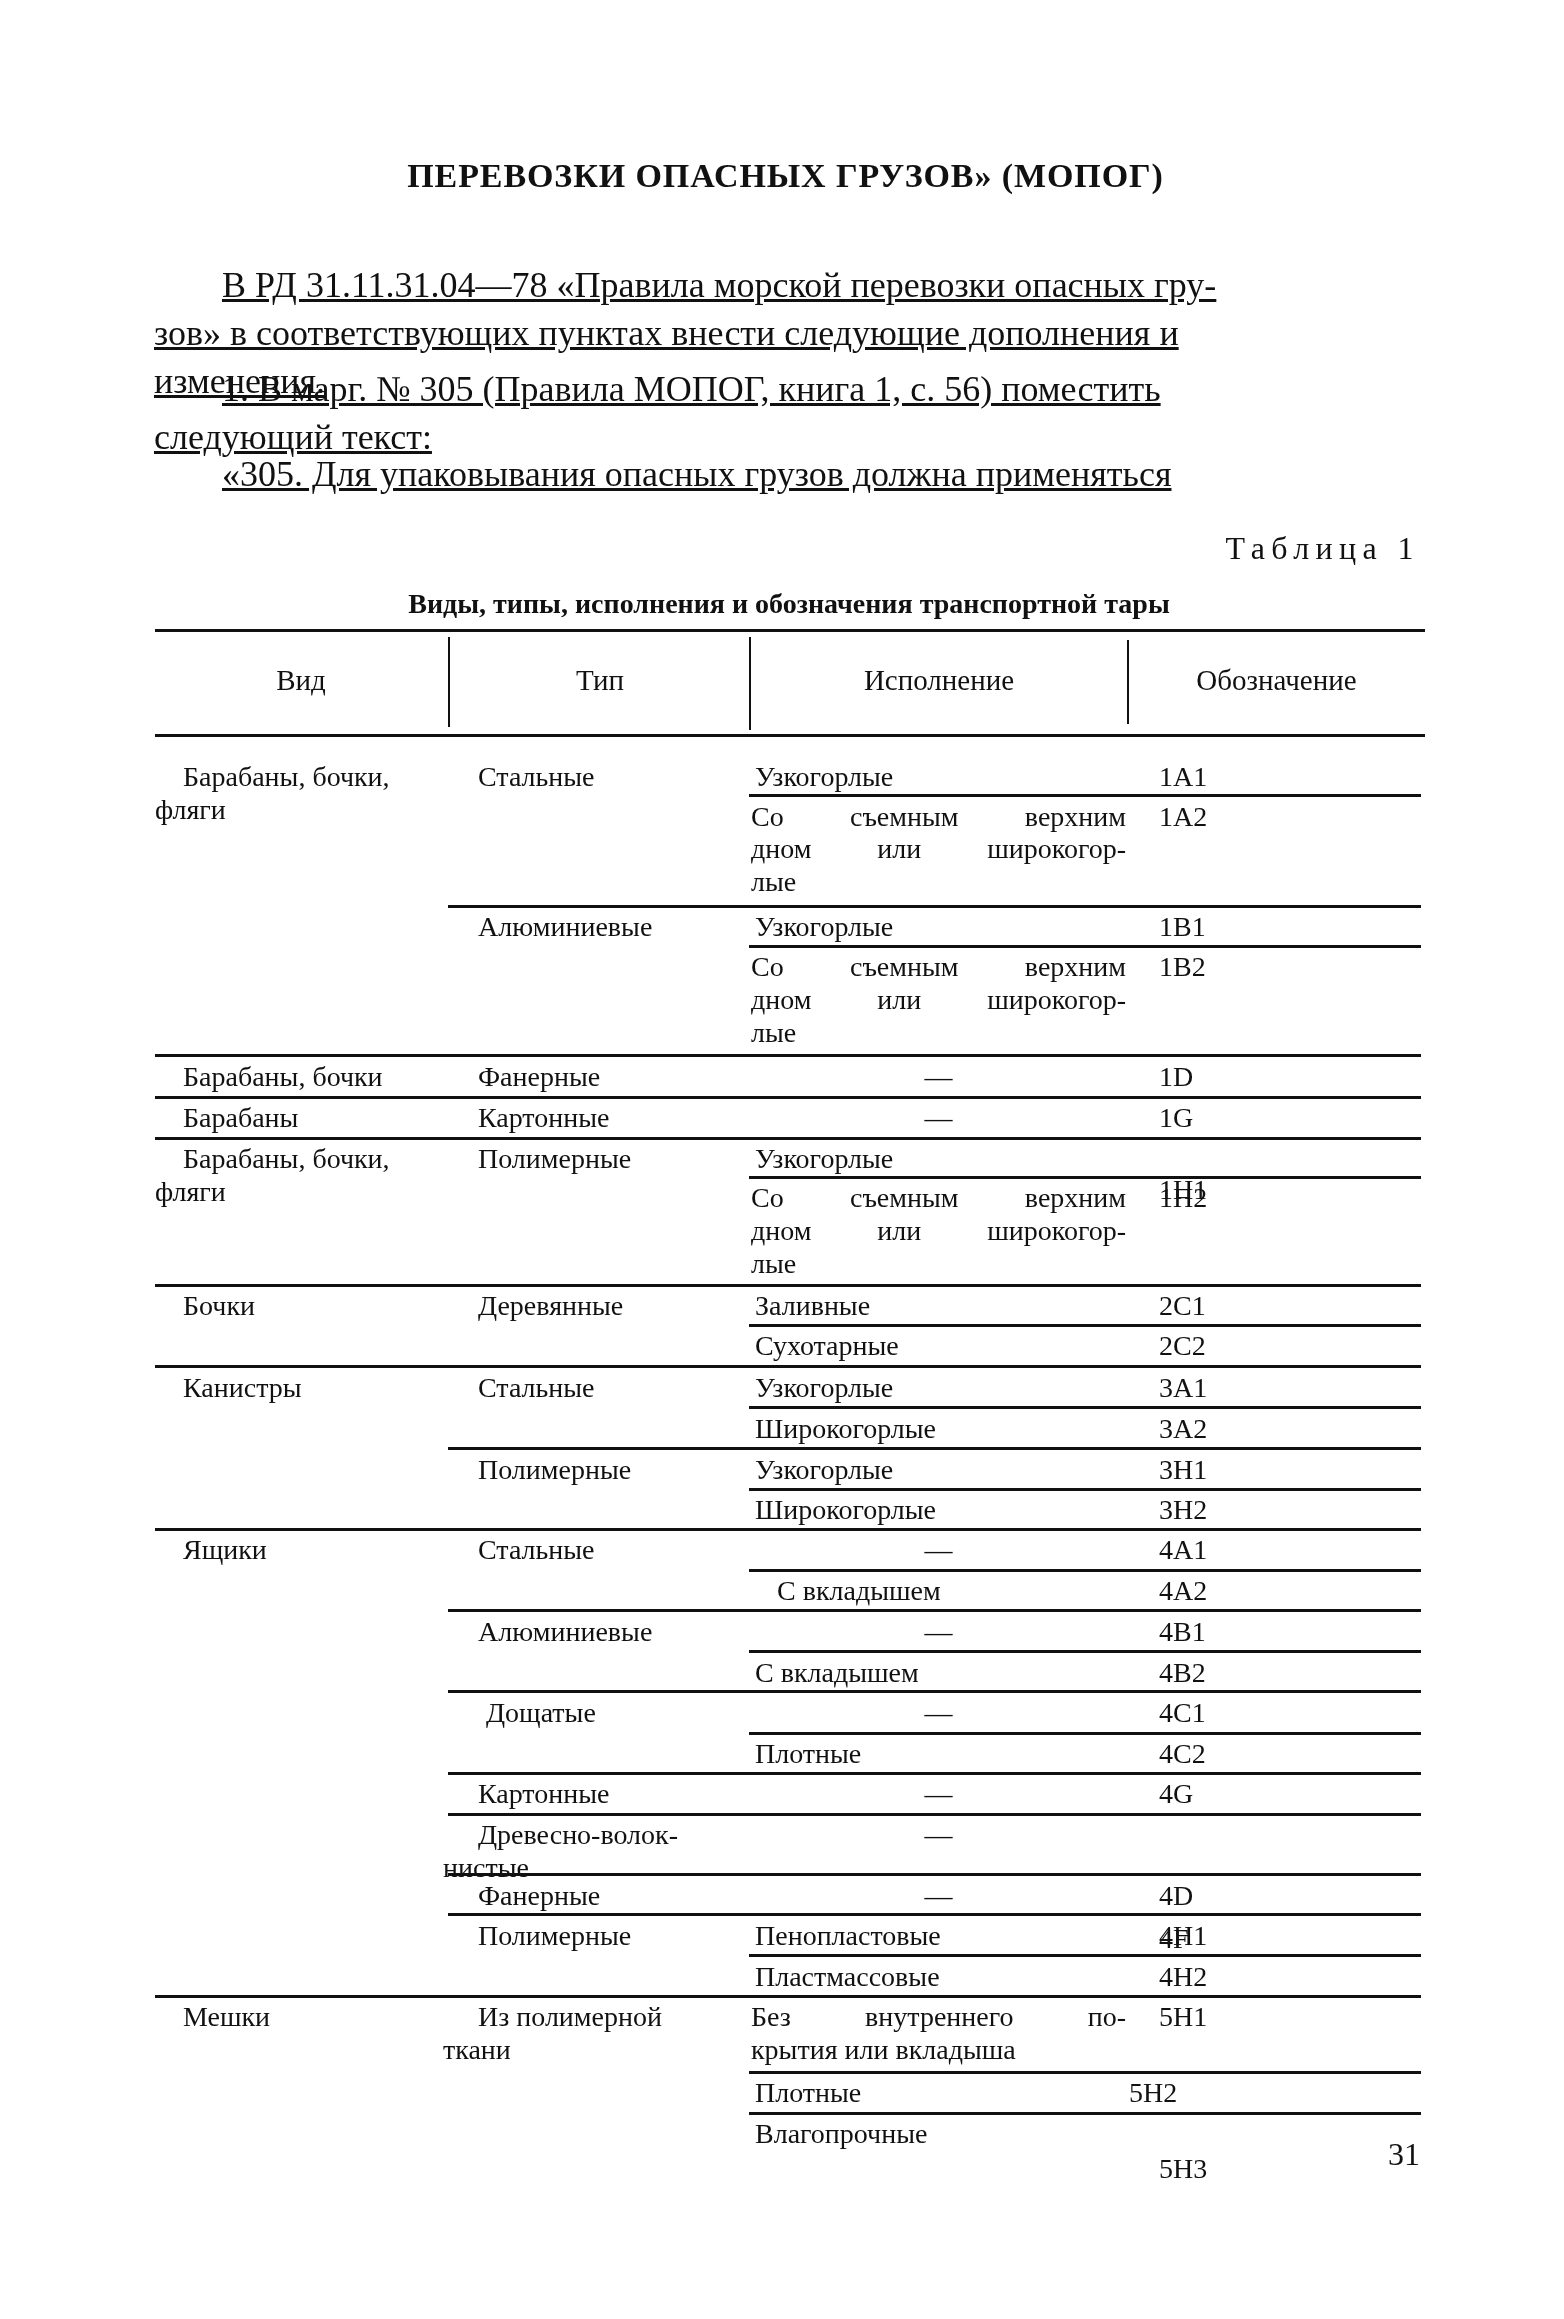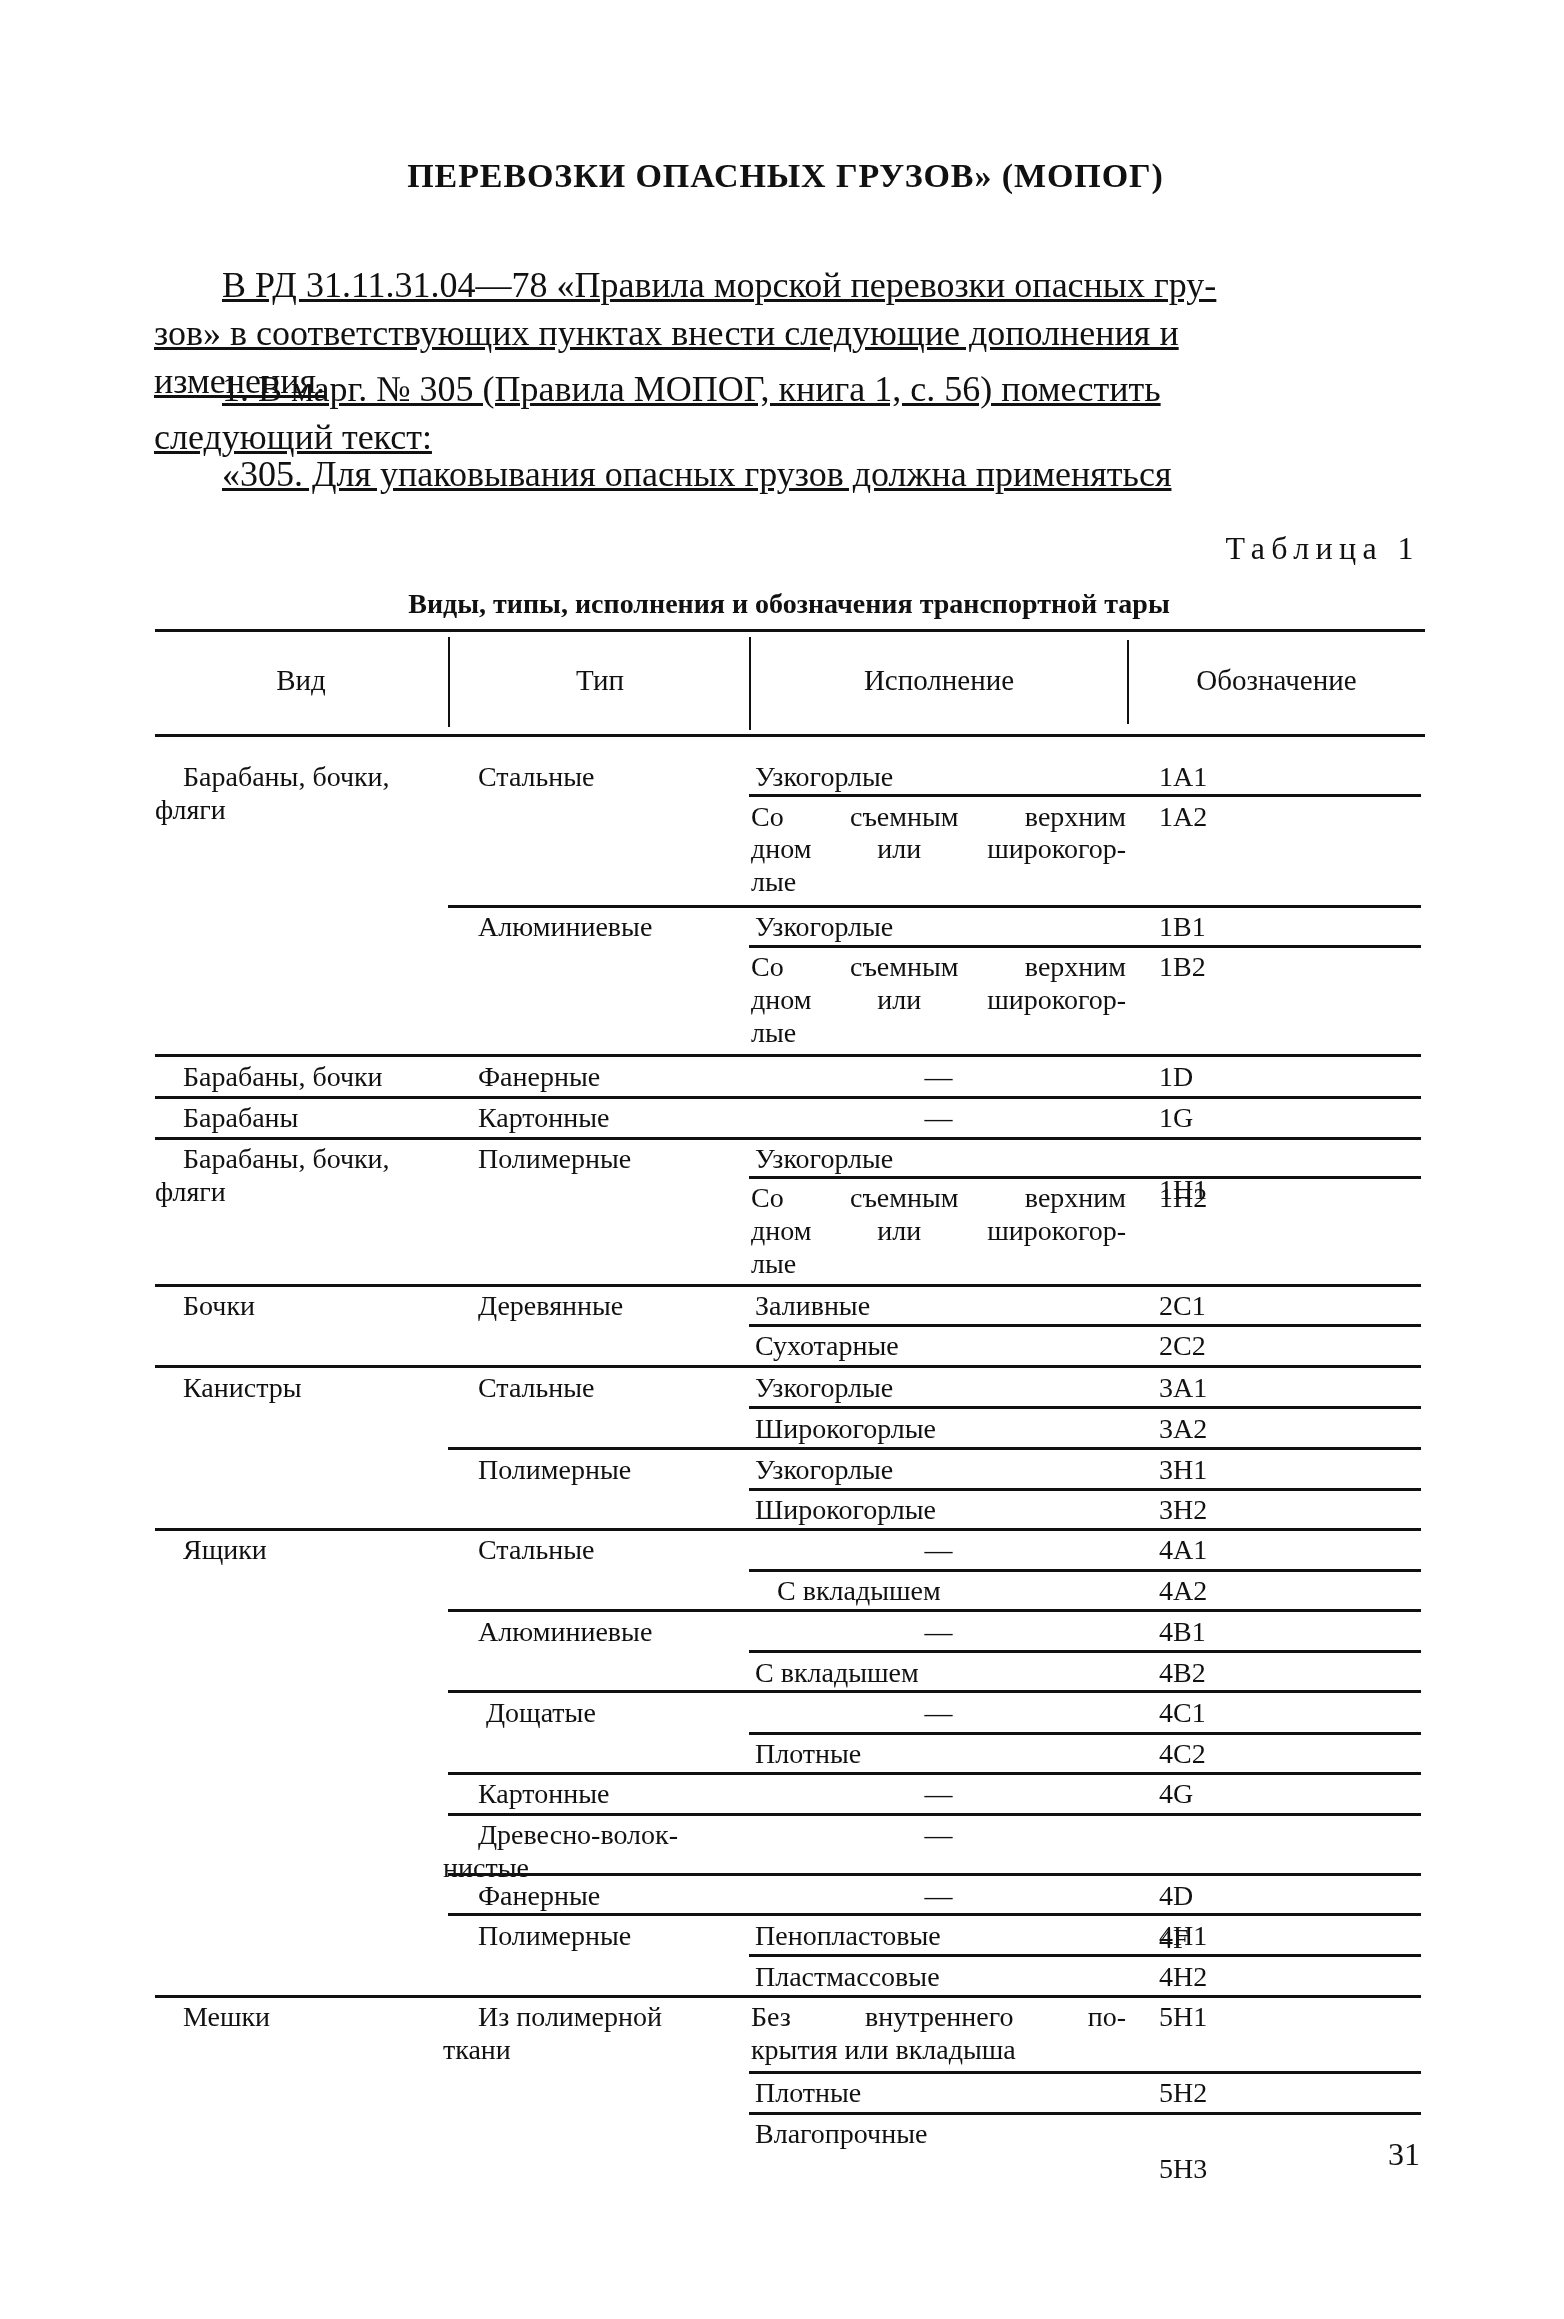--- a/index.html
+++ b/index.html
@@ -161,20 +161,20 @@
     <div class="cell" style="left: 1159px; top: 1960px;">4H2</div>
     <div class="hr" style="left: 155px; width: 1266px; top: 1995px;"></div>
     <div class="cell" style="left: 183px; top: 2000px;">Мешки</div>
     <div class="cell" style="left: 478px; top: 2000px;">Из полимерной</div>
     <div class="cell" style="left: 443px; top: 2033px;">ткани</div>
     <div class="cell" style="left: 751px; top: 2000px; width: 375px; text-align: justify; text-align-last: justify; white-space: normal;">Без внутреннего по-</div>
     <div class="cell" style="left: 751px; top: 2033px;">крытия или вкладыша</div>
     <div class="cell" style="left: 1159px; top: 2000px;">5H1</div>
     <div class="hr" style="left: 749px; width: 672px; top: 2071px;"></div>
     <div class="cell" style="left: 755px; top: 2076px;">Плотные</div>
-    <div class="cell" style="left: 1159px; top: 2076px;">5H2</div>
+    <div class="cell" style="left: 1129px; top: 2076px;">5H2</div>
     <div class="hr" style="left: 749px; width: 672px; top: 2112px;"></div>
     <div class="cell" style="left: 755px; top: 2117px;">Влагопрочные</div>
     <div class="cell" style="left: 1159px; top: 2117px; margin-top: 35px;">5H3</div>
   </div>
 
 <div class="pagenum">31</div>
 
 
 </body></html>

